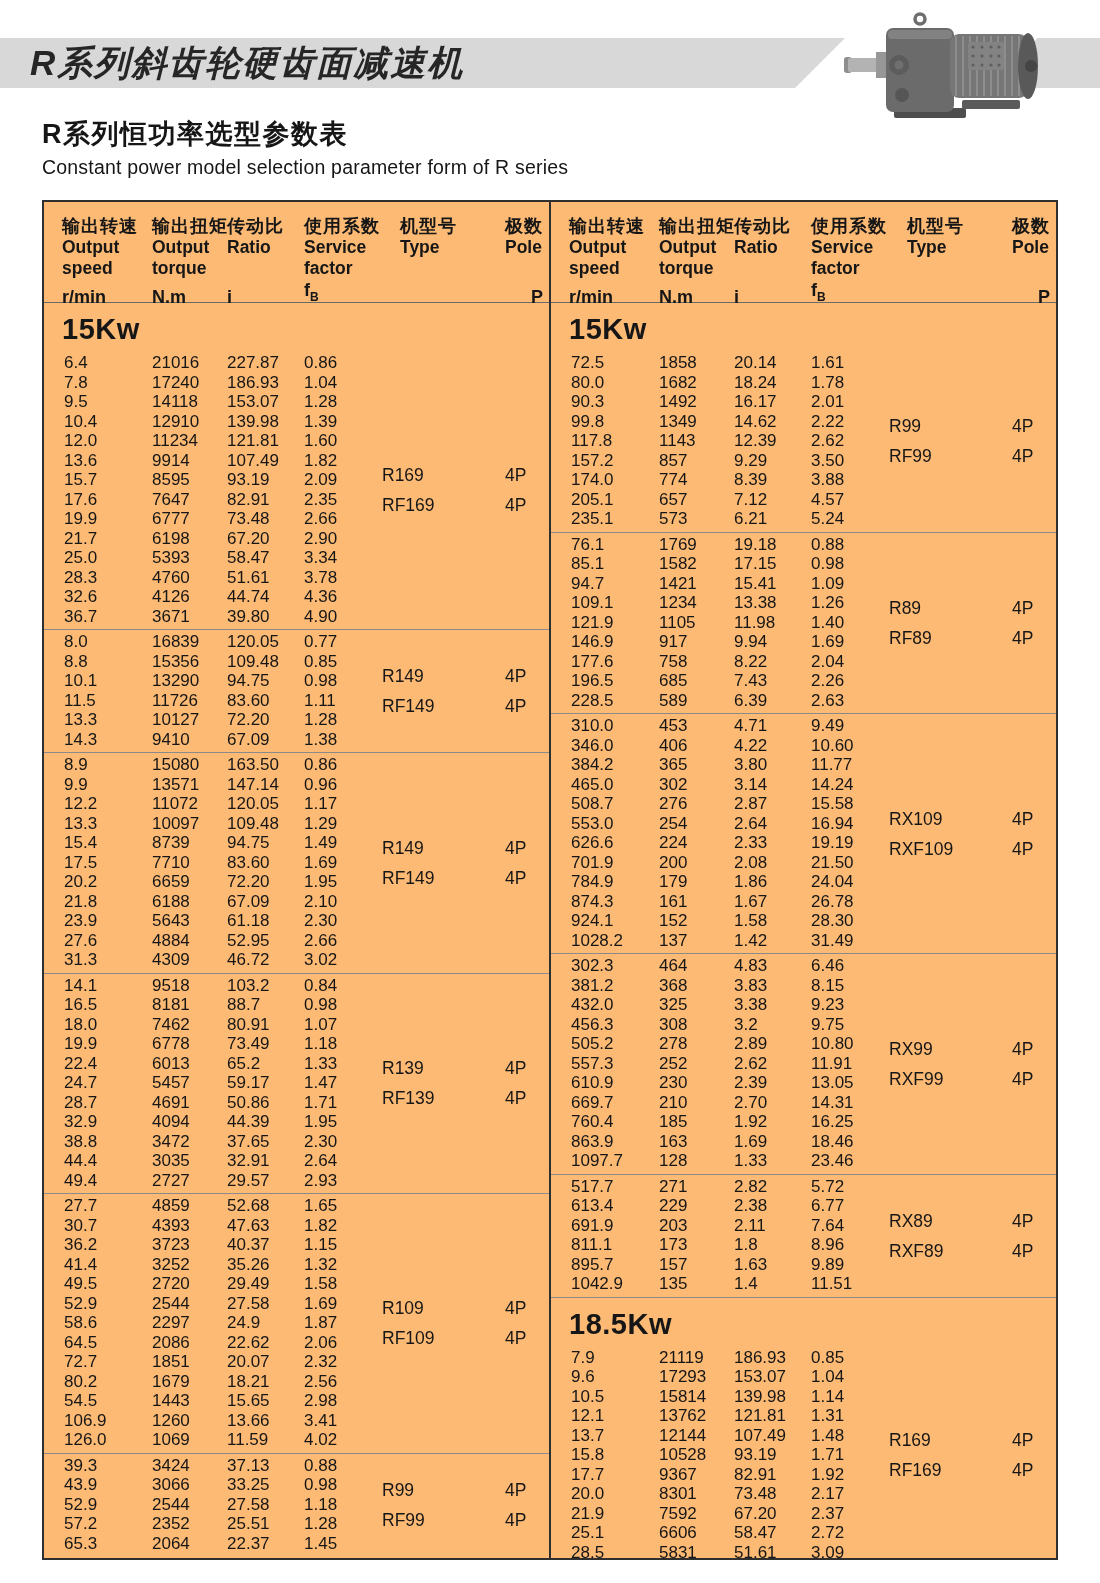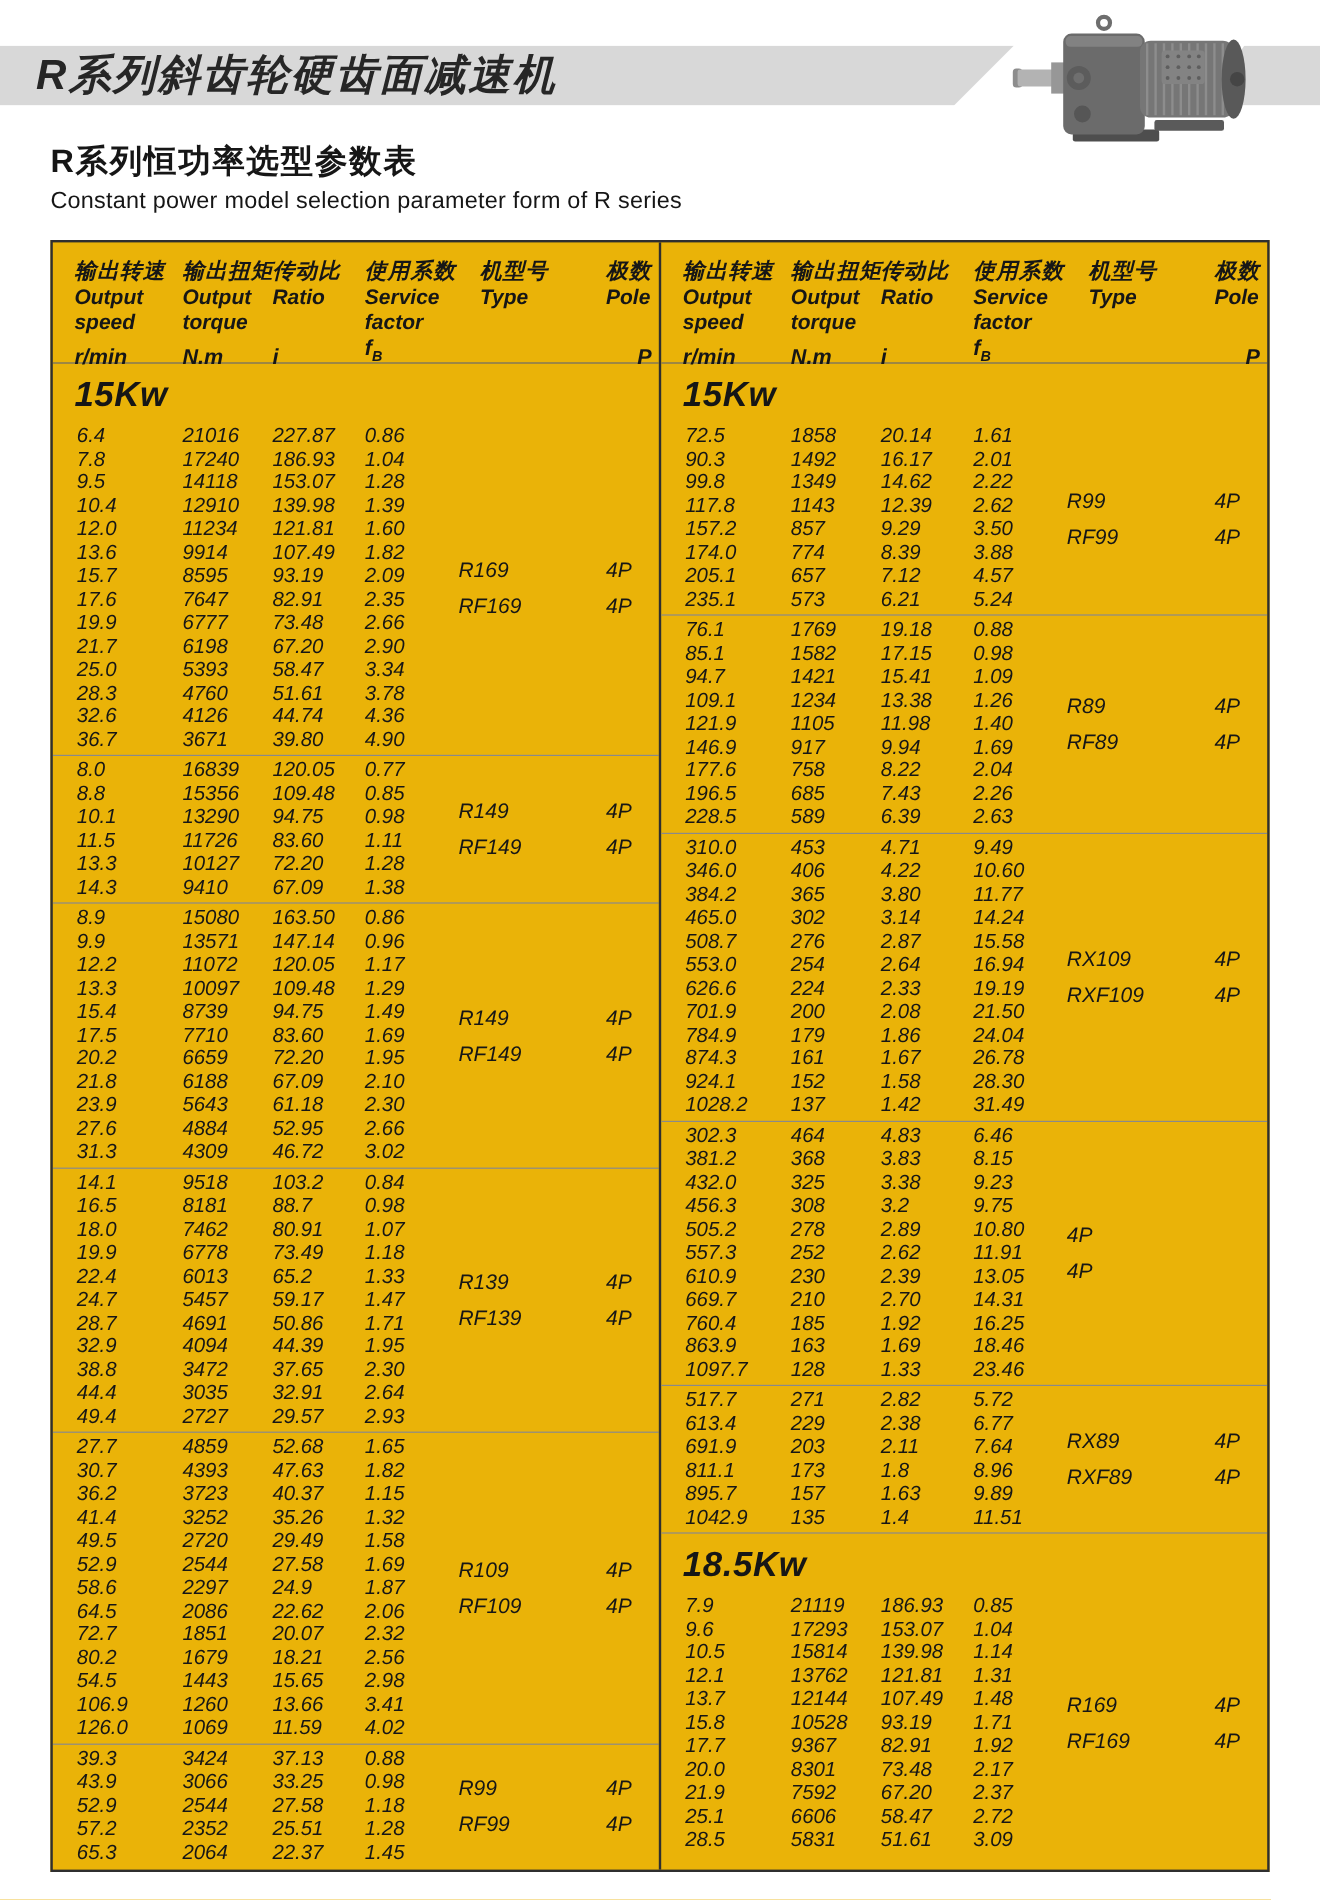--- a/index.html
+++ b/index.html
@@ -16,21 +16,21 @@
     clip-path:polygon(1037px 0,1100px 0,1100px 100%,1003px 100%);}
   .banner-title{position:absolute;left:30px;top:2px;font-size:35px;line-height:46px;
     font-weight:bold;font-style:italic;letter-spacing:2px;color:#262626;white-space:nowrap;}
   .motor{position:absolute;left:832px;top:-30px;width:228px;height:122px;}
   
   .titles{position:absolute;top:116px;left:42px;}
   .title-zh{font-size:27px;font-weight:bold;letter-spacing:1.5px;}
   .title-en{font-size:19.5px;margin-top:4px;letter-spacing:0.2px;text-align:right;}
   
   .big-table{position:absolute;top:200px;left:42px;width:1016px;height:1360px;
-    border:2px solid #2f2f2f;box-sizing:border-box;display:flex;background:#eab308;font-style:italic;}
+    border:2px solid #2f2f2f;box-sizing:border-box;display:flex;background:#fdba74;}
   .half{flex:1 1 0;position:relative;box-sizing:border-box;overflow:hidden;}
   .half.right{border-left:2px solid #2f2f2f;}
   .half-header{display:grid;grid-template-columns:108px 75px 77px 78px 123px 1fr;
     box-sizing:border-box;height:101px;padding-top:13px;border-bottom:1px solid #6a6a6a;}
   .hcell{display:flex;flex-direction:column;font-weight:bold;}
   .hzh{font-size:18px;letter-spacing:1px;white-space:nowrap;line-height:22px;}
   .hen{font-size:17.5px;line-height:21px;white-space:nowrap;}
   .hspacer{flex:1 1 auto;}
   .hunit{font-size:18px;line-height:22px;}
   .hcol0{padding-left:18px;}
@@ -631,20 +631,26 @@
         <div class="section">
           <div class="power-title">15Kw</div>
           <div class="group">
             <div class="row">
               <div class="cell c0">72.5</div>
               <div class="cell c1">1858</div>
               <div class="cell c2">20.14</div>
               <div class="cell c3">1.61</div>
             </div>
             <div class="row">
+              <div class="cell c0">80.0</div>
+              <div class="cell c1">1682</div>
+              <div class="cell c2">18.24</div>
+              <div class="cell c3">1.78</div>
+            </div>
+            <div class="row">
               <div class="cell c0">90.3</div>
               <div class="cell c1">1492</div>
               <div class="cell c2">16.17</div>
               <div class="cell c3">2.01</div>
             </div>
             <div class="row">
               <div class="cell c0">99.8</div>
               <div class="cell c1">1349</div>
               <div class="cell c2">14.62</div>
               <div class="cell c3">2.22</div>
@@ -901,20 +907,24 @@
               <div class="cell c2">1.69</div>
               <div class="cell c3">18.46</div>
             </div>
             <div class="row">
               <div class="cell c0">1097.7</div>
               <div class="cell c1">128</div>
               <div class="cell c2">1.33</div>
               <div class="cell c3">23.46</div>
             </div>
             <div class="tp">
+              <div class="tcol">
+                <div class="tline">RX99</div>
+                <div class="tline">RXF99</div>
+              </div>
               <div class="pcol">
                 <div class="pline">4P</div>
                 <div class="pline">4P</div>
               </div>
             </div>
           </div>
           <div class="group group-sep">
             <div class="row">
               <div class="cell c0">517.7</div>
               <div class="cell c1">271</div>

